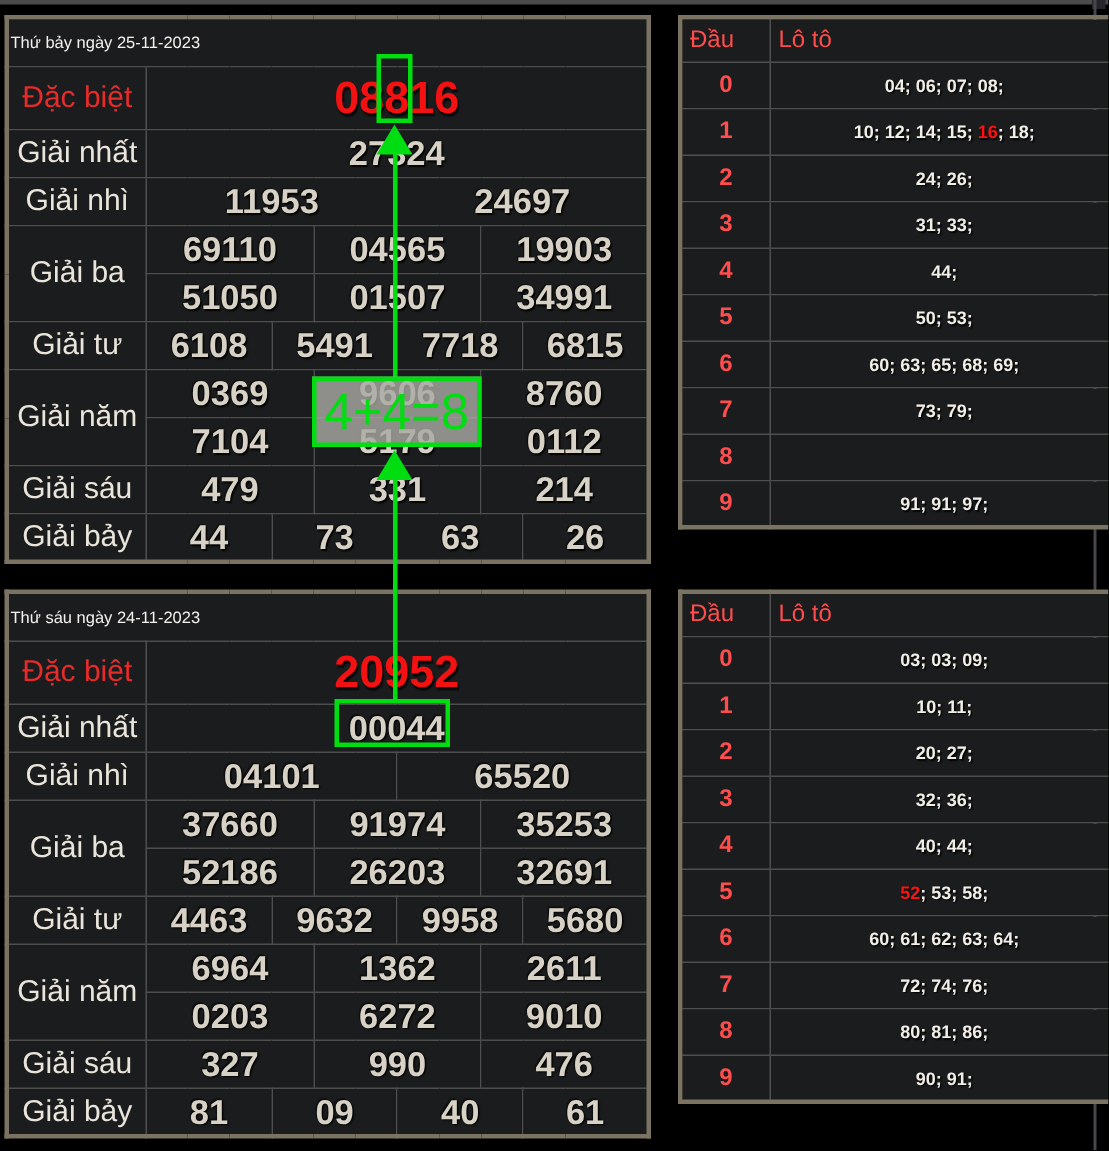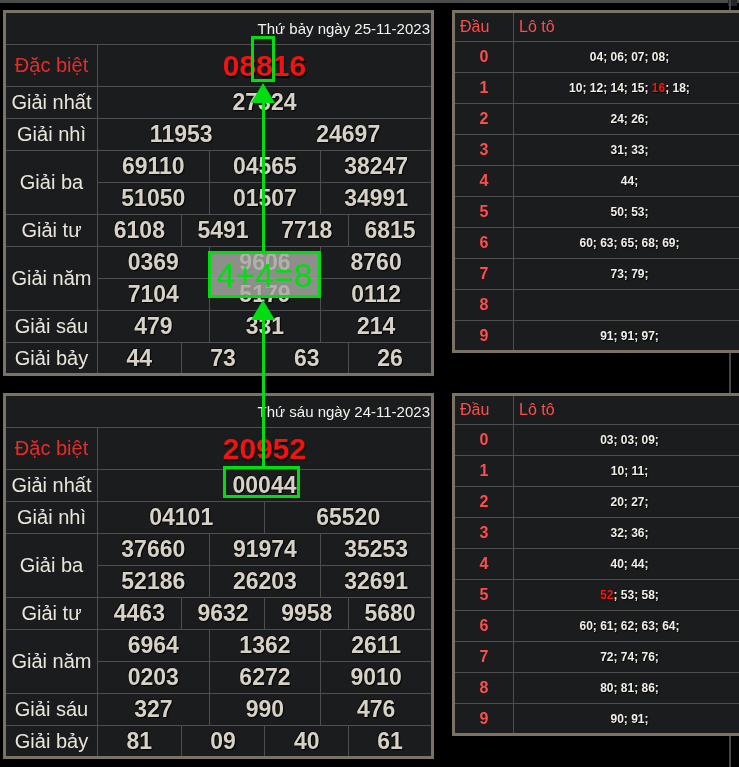--- a/index.html
+++ b/index.html
@@ -21,21 +21,21 @@
   .top-corner{position:absolute;left:728px;top:0;width:9px;height:6px;background:#24262b;z-index:0;}
   .right-line{position:absolute;left:729px;top:0;width:2px;height:767px;background:#45474b;z-index:0;}
 
   table{border-collapse:collapse;table-layout:fixed;position:absolute;z-index:1;}
   table.result{width:431px;border:3px solid var(--frame);}
   table.loto{width:292px;border:3px solid var(--frame);}
   td,th{border:1px solid var(--grid);background:var(--cellbg);overflow:hidden;white-space:nowrap;}
 
   
   .result col.lblcol{width:93px;}
-  .result td.title{height:29px;text-align:right;font-size:15px;color:#f4f2ee;font-weight:400;}
+  .result td.title{height:29px;text-align:left;font-size:11px;color:#f4f2ee;font-weight:400;}
   .result th{font-weight:400;font-size:20px;color:var(--lblcol);text-align:center;}
   .result th.sp{color:#e62b2b;}
   .result tr{height:32px;}
   .result tr.sprow{height:42px;}
   .result td.num{
     text-align:center;font-weight:700;font-size:23px;color:var(--numcol);
     text-shadow:1px 1px 1px rgba(0,0,0,.9), -1px -1px 0 rgba(0,0,0,.45);
   }
   .result td.num.spec{font-size:30px;color:#f31111;text-shadow:1px 2px 1px rgba(0,0,0,.8);}
 
@@ -101,21 +101,21 @@
         </tr>
         <tr class="">
           <th rowspan="1" class="">Giải nhì</th>
           <td class="num" colspan="6">11953</td>
           <td class="num" colspan="6">24697</td>
         </tr>
         <tr class="">
           <th rowspan="2" class="">Giải ba</th>
           <td class="num" colspan="4">69110</td>
           <td class="num" colspan="4">04565</td>
-          <td class="num" colspan="4">38247</td>
+          <td class="num" colspan="4">19903</td>
         </tr>
         <tr class="">
           <td class="num" colspan="4">51050</td>
           <td class="num" colspan="4">01507</td>
           <td class="num" colspan="4">34991</td>
         </tr>
         <tr class="">
           <th rowspan="1" class="">Giải tư</th>
           <td class="num" colspan="3">6108</td>
           <td class="num" colspan="3">5491</td>

